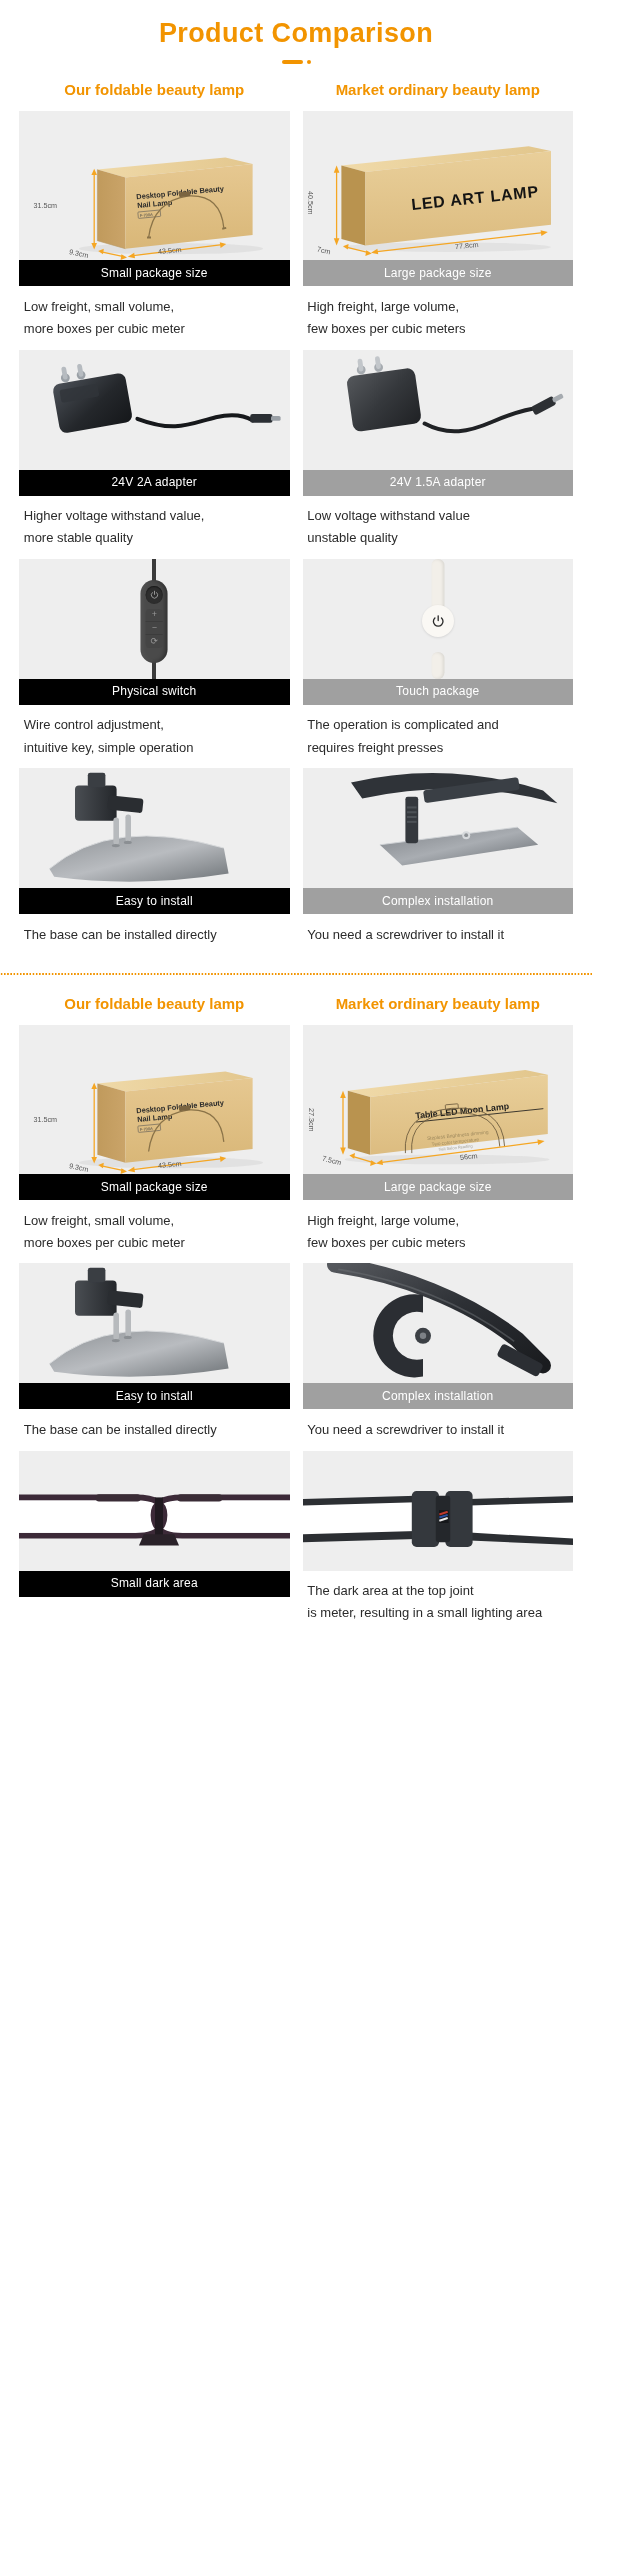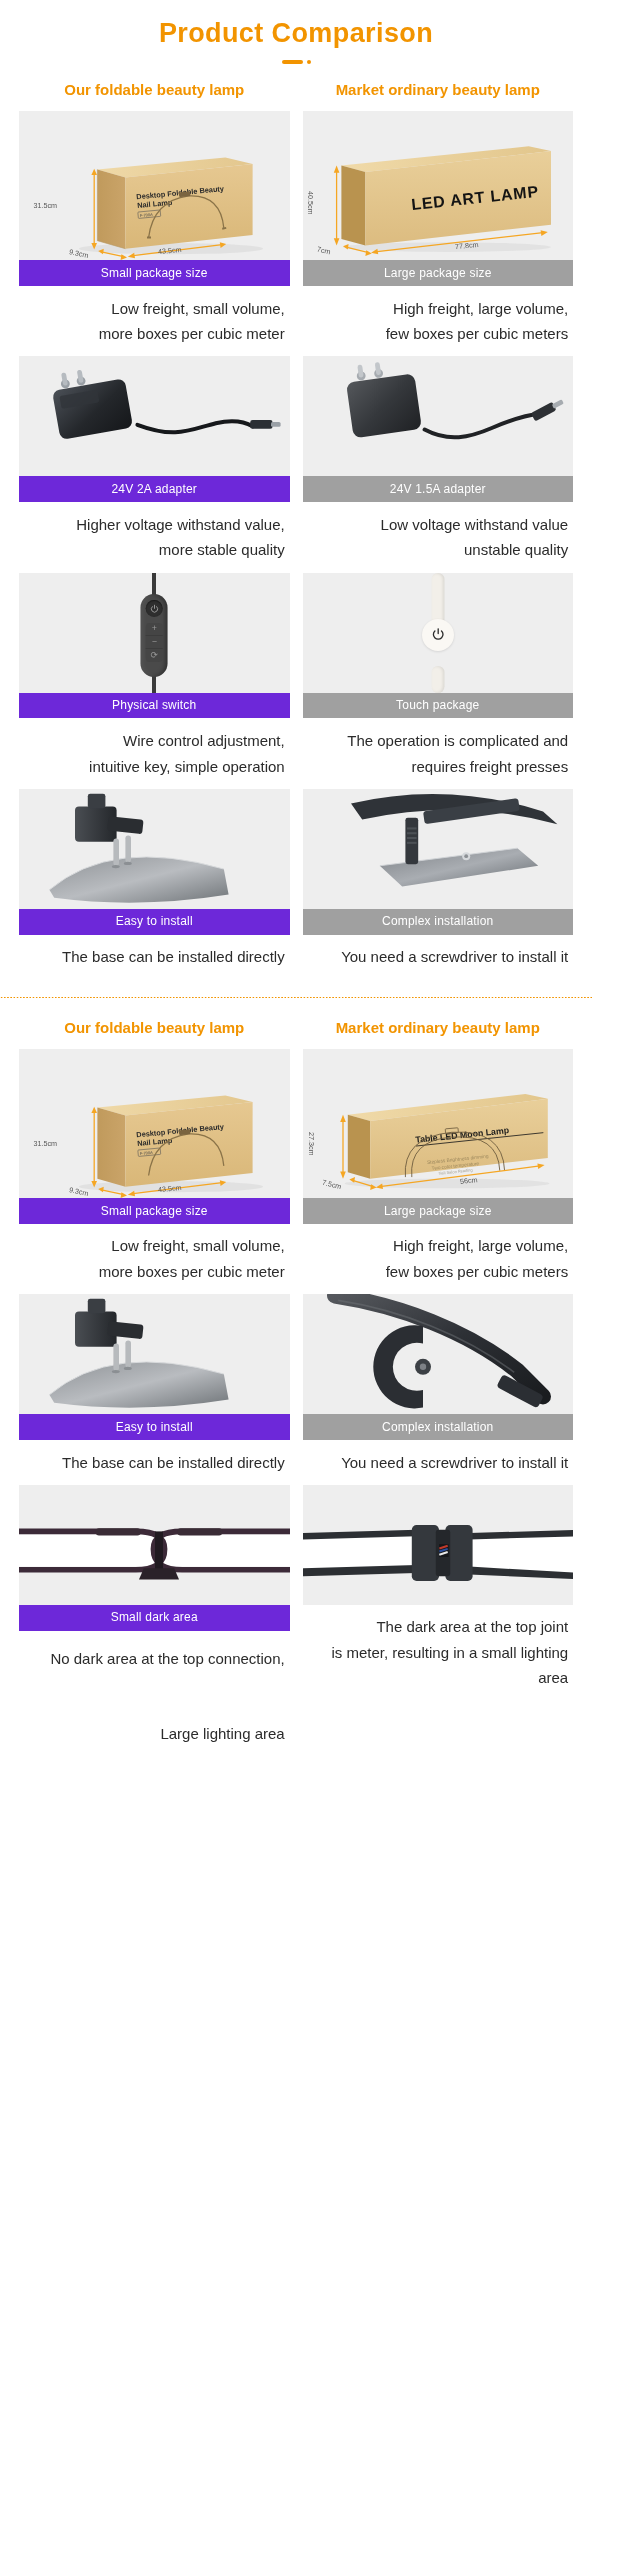--- a/index.html
+++ b/index.html
@@ -59,26 +59,26 @@
   .thumb.h155 { height: 120px; }
 
   .label-bar {
     width: 100%;
     text-align: center;
     color: #ffffff;
     font-size: 12px;
     padding: 5.6px 0 6.4px;
     letter-spacing: 0.2px;
   }
-  .label-bar.good { background: #6d28d9; }
+  .label-bar.good { background: #000000; }
   .label-bar.bad  { background: #a0a0a0; }
 
   .caption {
-    text-align: right;
-    font-size: 15px;
+    text-align: left;
+    font-size: 13px;
     line-height: 1.7;
     color: #2b2b2b;
     padding: 9.6px 4.8px 0;
   }
   .caption.loose { line-height: 2.5; }
 
   
   .dotted-sep {
     margin: 27px 0 3.2px;
     height: 1.6px;
@@ -585,23 +585,20 @@
               <path d="M0 58 L146 58 Q182 58 182 80 Q182 106 146 106 L0 106" fill="none" stroke="#3c2a38" stroke-width="7"></path>
               <path d="M350 58 L204 58 Q168 58 168 80 Q168 106 204 106 L350 106" fill="none" stroke="#3c2a38" stroke-width="7"></path>
               <path d="M170 58 L180 58 L180 108 L170 108 Z" fill="#201a20"></path>
               <path d="M156 104 L194 104 L200 118 L150 118 Z" fill="#2a2229"></path>
               <rect x="96" y="54" width="56" height="9" rx="4" fill="#3a2c36"></rect>
               <rect x="198" y="54" width="56" height="9" rx="4" fill="#3a2c36"></rect>
             </svg>
           </div>
         </div>
         <div class="label-bar good">Small dark area</div>
-        <div class="caption loose" style="white-space:pre-line;">No dark area at the top connection,
-
-Large lighting area</div>
       </div>
 
       <div class="cell">
         <div class="thumb h155">
           <div class="art">
             <svg viewBox="0 0 350 150" width="280" height="120">
               <path d="M0 64 L140 60 L140 104 L0 108 Z" fill="#ffffff"></path>
               <path d="M350 60 L210 62 L210 104 L350 110 Z" fill="#ffffff"></path>
               <path d="M0 60 L142 56 L142 64 L0 68 Z" fill="#2c2f33"></path>
               <path d="M0 104 L142 100 L142 110 L0 114 Z" fill="#2c2f33"></path>

